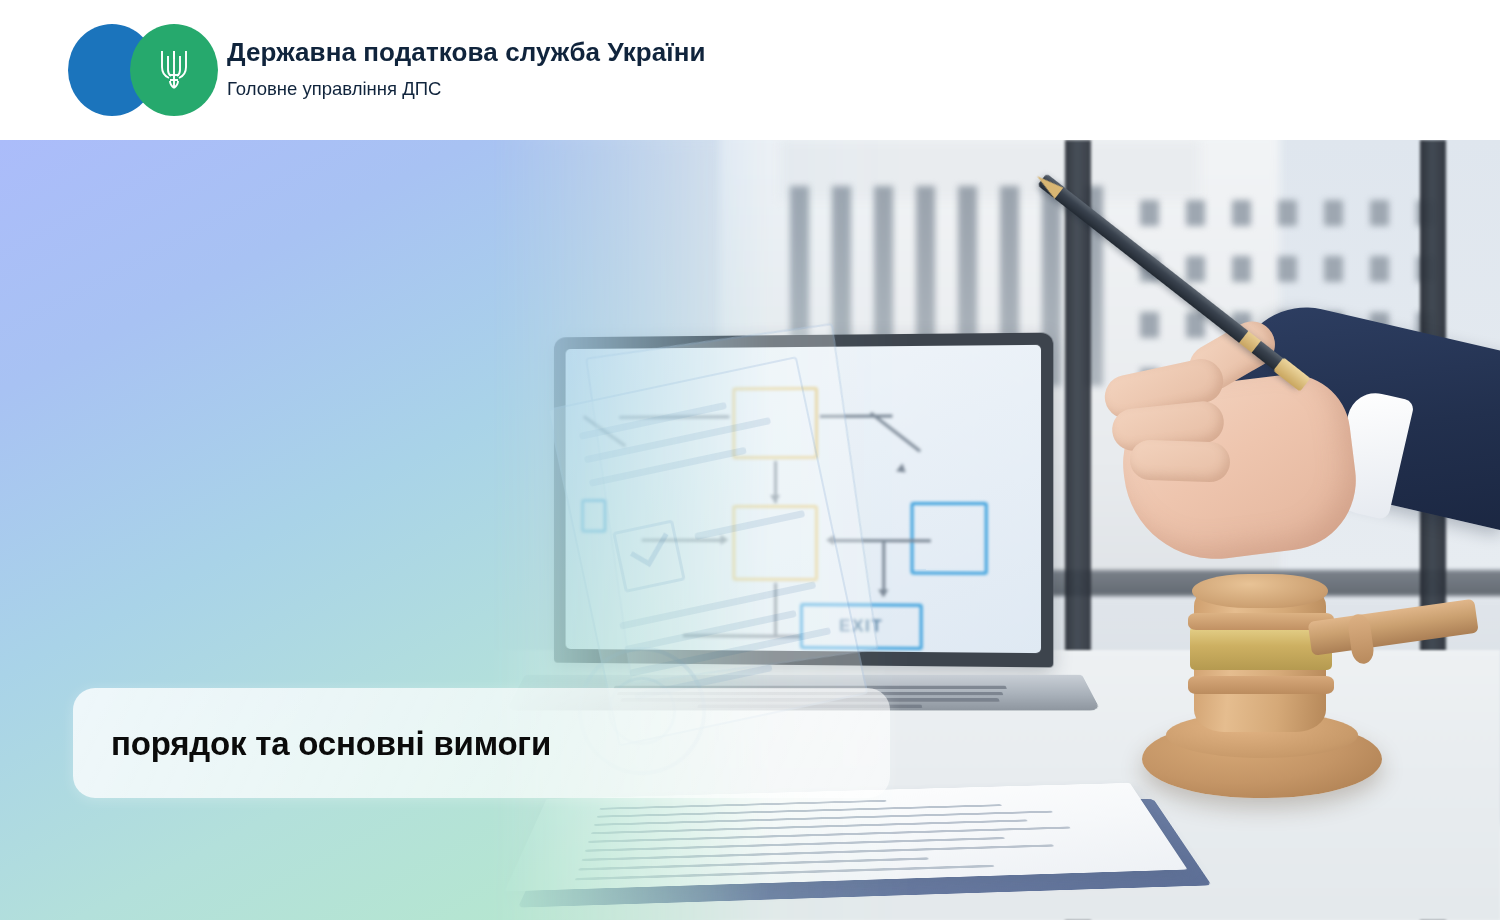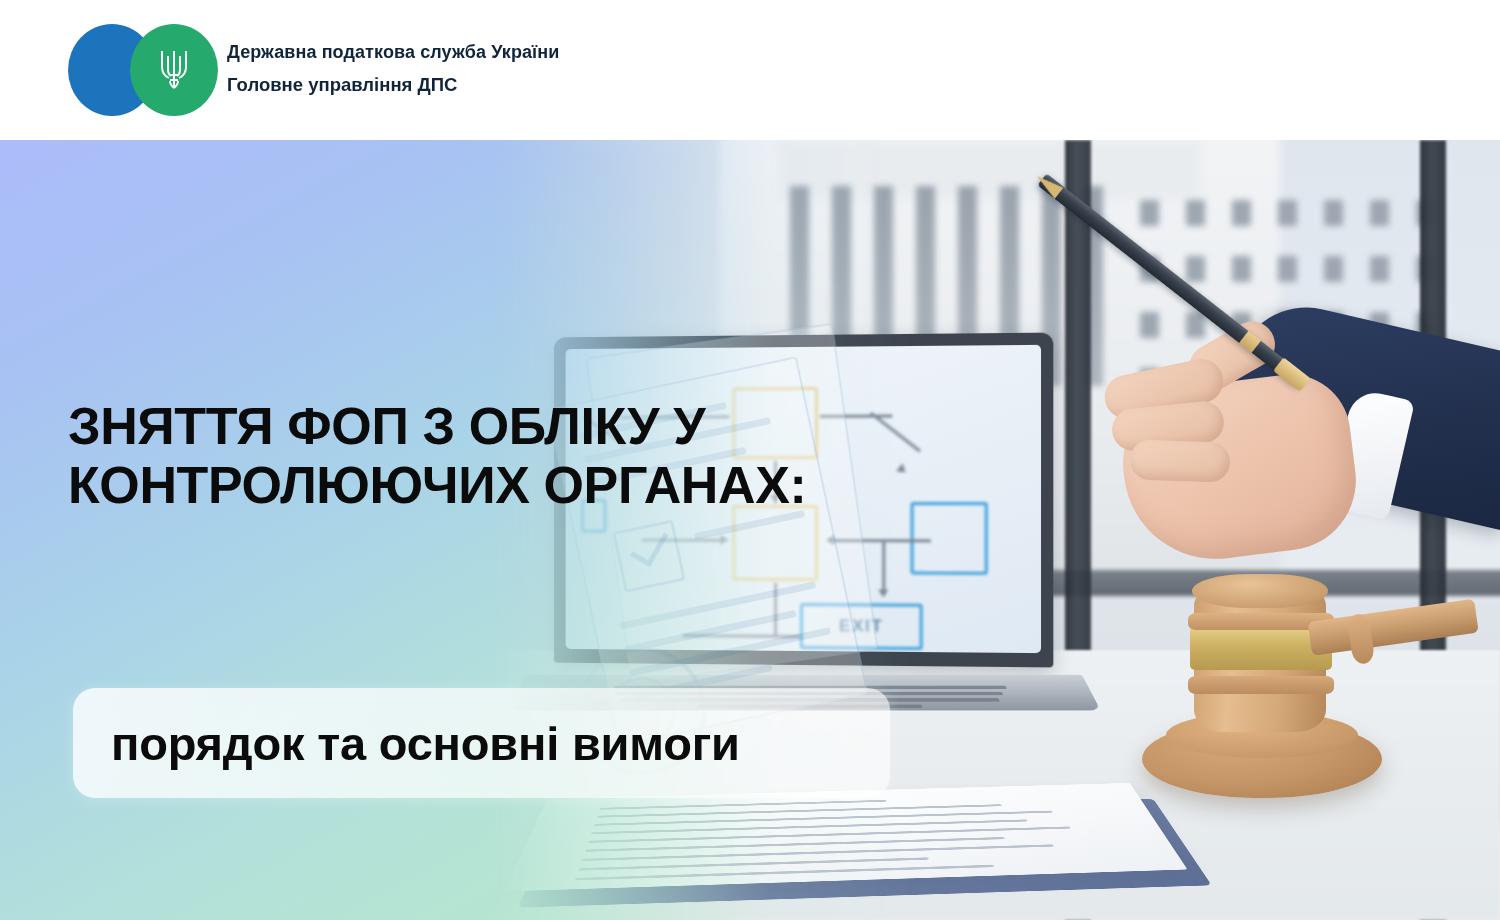--- a/index.html
+++ b/index.html
@@ -22,25 +22,25 @@
   }
   .circle-green {
     position:absolute; left:62px; top:0; width:88px; height:92px;
     border-radius:50%; background:#26a96d;
     display:flex; align-items:center; justify-content:center;
   }
   .circle-green svg { width:34px; height:46px; display:block; }
 
   .header-text { margin-left:14px; color:#10243c; }
   .header-text .l1 {
-    font-size:18px; font-weight:700; letter-spacing:.1px;
+    font-size:26px; font-weight:700; letter-spacing:.1px;
     line-height:1.0; margin-bottom:12px; white-space:nowrap;
   }
   .header-text .l2, .header-text .l3 {
-    font-size:18.5px; font-weight:700; line-height:1.33; white-space:nowrap;
+    font-size:18.5px; font-weight:400; line-height:1.33; white-space:nowrap;
   }
 
   
   .stage {
     position:absolute; left:0; top:140px; width:1500px; height:780px;
     overflow:hidden;
   }
 
   
   .bg-gradient {
@@ -323,21 +323,21 @@
     font-family:"Liberation Sans", sans-serif;
   }
   .subbox {
     position:absolute; left:73px; top:548px; width:817px; height:110px;
     background:linear-gradient(115deg, rgba(255,255,255,.80), rgba(255,255,255,.62));
     border-radius:22px;
     display:flex; align-items:center;
     box-shadow:0 2px 14px rgba(255,255,255,.25);
   }
   .subtitle {
-    margin-left:38px; color:#0b0b0b; font-weight:800; font-size:47px;
+    margin-left:38px; color:#0b0b0b; font-weight:800; font-size:33px;
     line-height:1; letter-spacing:-0.2px;text-align:center;
   }
 </style>
 </head>
 <body>
 
 <div class="poster">
 
   <div class="header">
 
@@ -536,21 +536,20 @@
           <div class="pf-line" style="left:24px;top:246px;width:175px"></div>
           <div class="pf-line" style="left:24px;top:270px;width:205px"></div>
           <div class="pf-line" style="left:24px;top:294px;width:140px"></div>
         </div>
         <div class="pf-seal"></div>
       </div>
 
     </div>
 
     <div class="copy">
-      <div class="title">ЗНЯТТЯ ФОП З ОБЛІКУ У КОНТРОЛЮЮЧИХ ОРГАНАХ:</div>
       <div class="subbox">
         <div class="subtitle">порядок та основні вимоги</div>
       </div>
     </div>
 
   </div>
 
 </div>
 
 </body></html>

